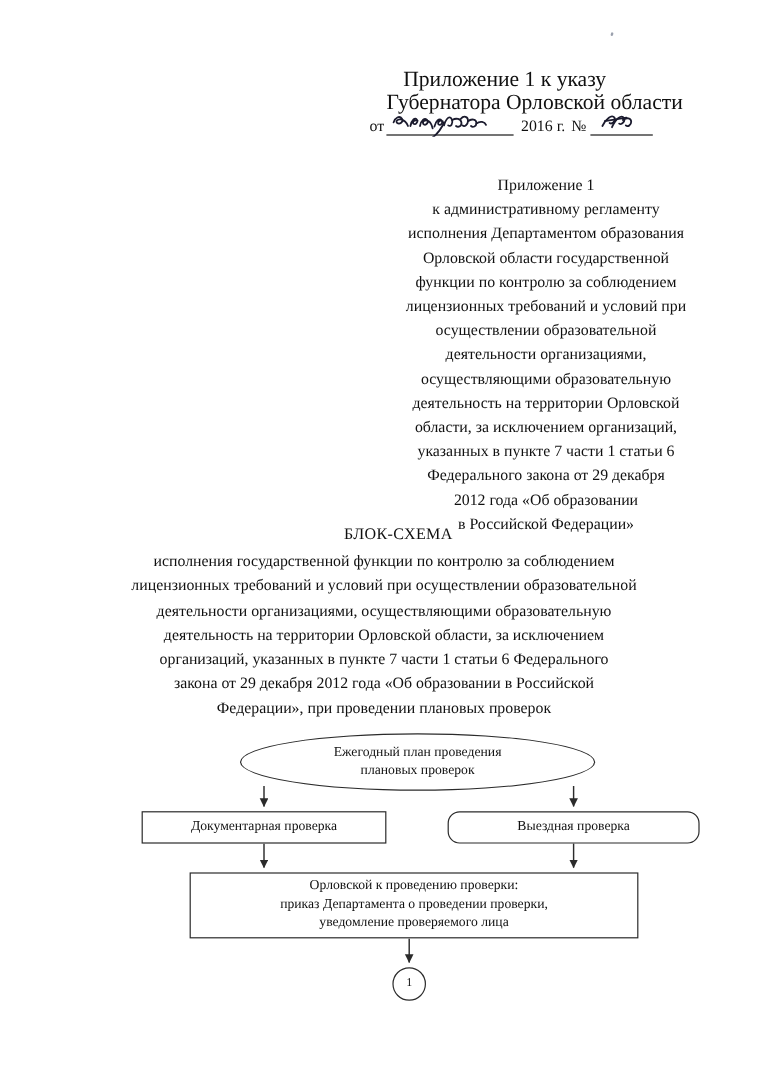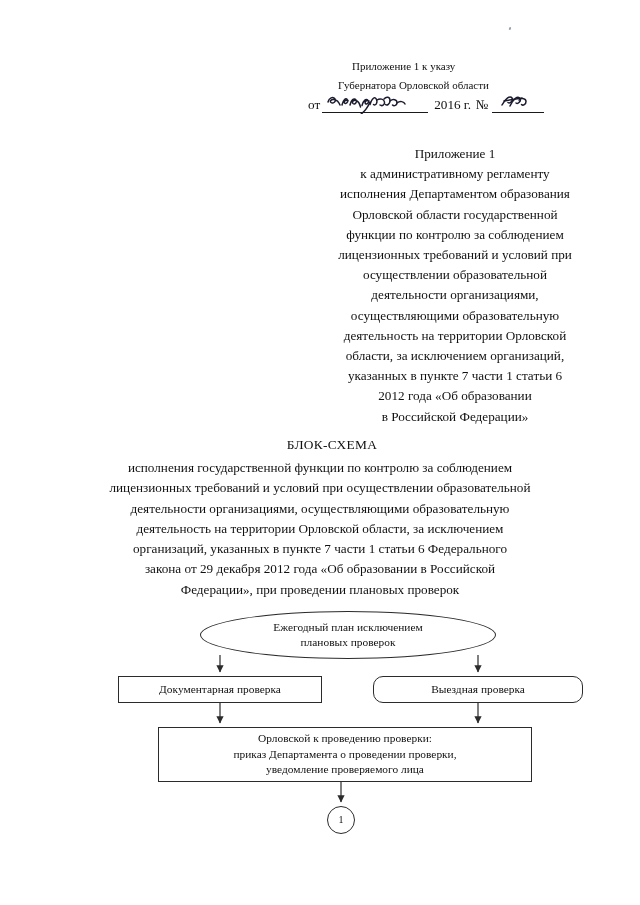--- a/index.html
+++ b/index.html
@@ -13,24 +13,24 @@
     position: relative;
     overflow: hidden;
     font-family: "Liberation Serif", "DejaVu Serif", serif;
     color: #101010;
     -webkit-font-smoothing: antialiased;
   }
 
   
   #appendix-ref {
     position: absolute;
-    left: 334px;
+    left: 318px;
     top: 57px;
     width: 290px;
-    font-size: 11px;
+    font-size: 18px;
     line-height: 19px;
   }
   #appendix-ref .line { white-space: nowrap; }
   #appendix-ref .l1 { padding-left: 18px; }
   #appendix-ref .l2 { padding-left: 4px; }
 
   
   #decree-date-line {
     position: absolute;
     left: 308px;
@@ -202,20 +202,21 @@
   <div>исполнения Департаментом образования</div>
   <div>Орловской области государственной</div>
   <div>функции по контролю за соблюдением</div>
   <div>лицензионных требований и условий при</div>
   <div>осуществлении образовательной</div>
   <div>деятельности организациями,</div>
   <div>осуществляющими образовательную</div>
   <div>деятельность на территории Орловской</div>
   <div>области, за исключением организаций,</div>
   <div>указанных в пункте 7 части 1 статьи 6</div>
+  <div>Федерального закона от 29 декабря</div>
   <div>2012 года «Об образовании</div>
   <div>в Российской Федерации»</div>
 </div>
 
 <div id="scheme-heading">БЛОК-СХЕМА</div>
 <div id="scheme-description">
   <div>исполнения государственной функции по контролю за соблюдением</div>
   <div>лицензионных требований и условий при осуществлении образовательной</div>
   <div>деятельности организациями, осуществляющими образовательную</div>
   <div>деятельность на территории Орловской области, за исключением</div>
@@ -239,21 +240,21 @@
 
     <line x1="220" y1="703" x2="220" y2="723" stroke="#2b2b2b" stroke-width="1.2" marker-end="url(#arrowhead)"></line>
 
     <line x1="478" y1="703" x2="478" y2="723" stroke="#2b2b2b" stroke-width="1.2" marker-end="url(#arrowhead)"></line>
 
     <line x1="341" y1="782" x2="341" y2="802" stroke="#2b2b2b" stroke-width="1.2" marker-end="url(#arrowhead)"></line>
   </svg>
 
   <div class="node oval" id="node-annual-plan">
     <span class="node-text">
-      <span>Ежегодный план исключением</span><br>
+      <span>Ежегодный план проведения</span><br>
       <span>плановых проверок</span>
     </span>
   </div>
 
   <div class="node rect" id="node-doc-check">
     <span class="node-text">Документарная проверка</span>
   </div>
 
   <div class="node rect" id="node-field-check">
     <span class="node-text">Выездная проверка</span>

